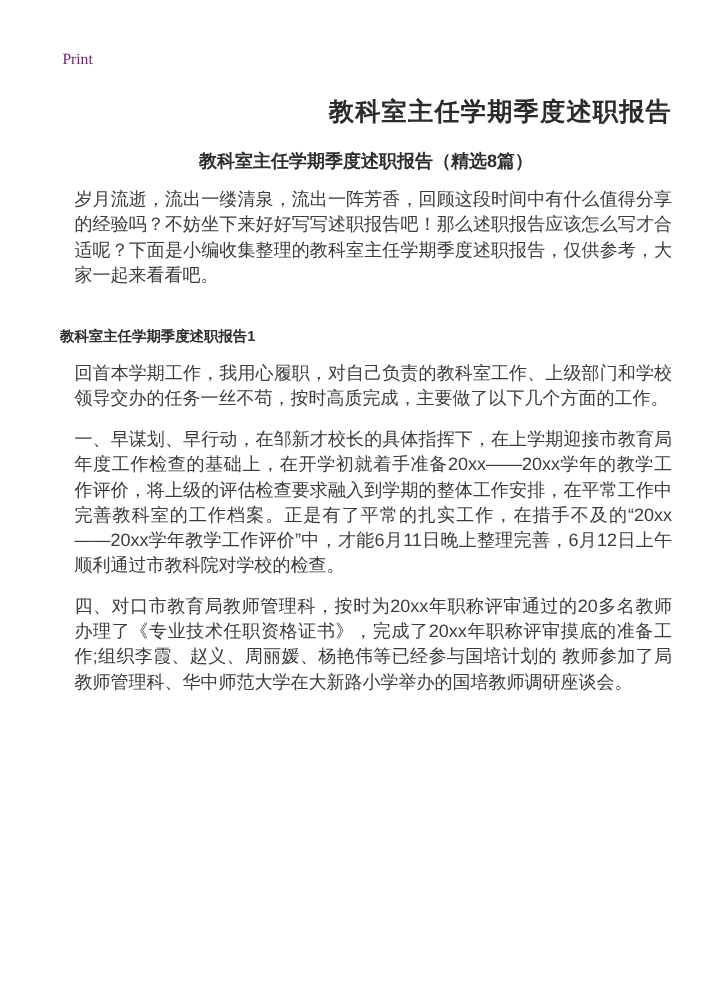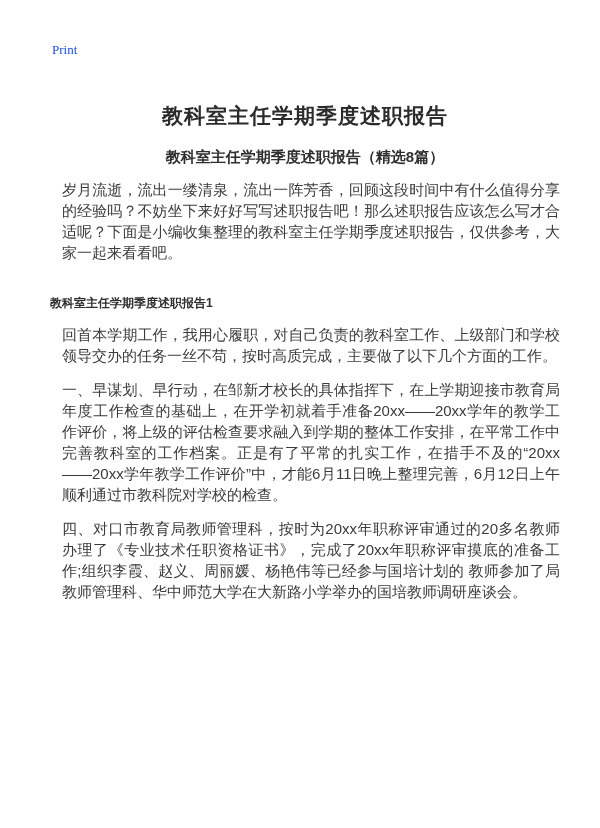--- a/index.html
+++ b/index.html
@@ -14,31 +14,31 @@
     box-sizing: border-box;
     background: #ffffff;
     padding: 40px 40px 0 50px;
     overflow: hidden;
     font-family: "Liberation Sans", sans-serif;
     color: #3b3b3b;
   }
   .print-label {
     font-family: "Liberation Serif", serif;
     font-size: 13px;
-    color: #1d4ed8;
+    color: #701a75;
     margin: 0 0 20px 2px;
     cursor: pointer;
     display: inline-block;
   }
   .doc-title {
     font-size: 21px;
     font-weight: bold;
     color: #2b2b2b;
-    text-align: center;
-    margin: 24px 0 18px 0;
+    text-align: right;
+    margin: 2px 0 18px 0;
     letter-spacing: 1px;
   }
   .doc-subtitle {
     font-size: 15px;
     font-weight: bold;
     color: #2e2e2e;
     margin: 0 0 12px 0;
     text-align: center;
   }
   .section-heading {

